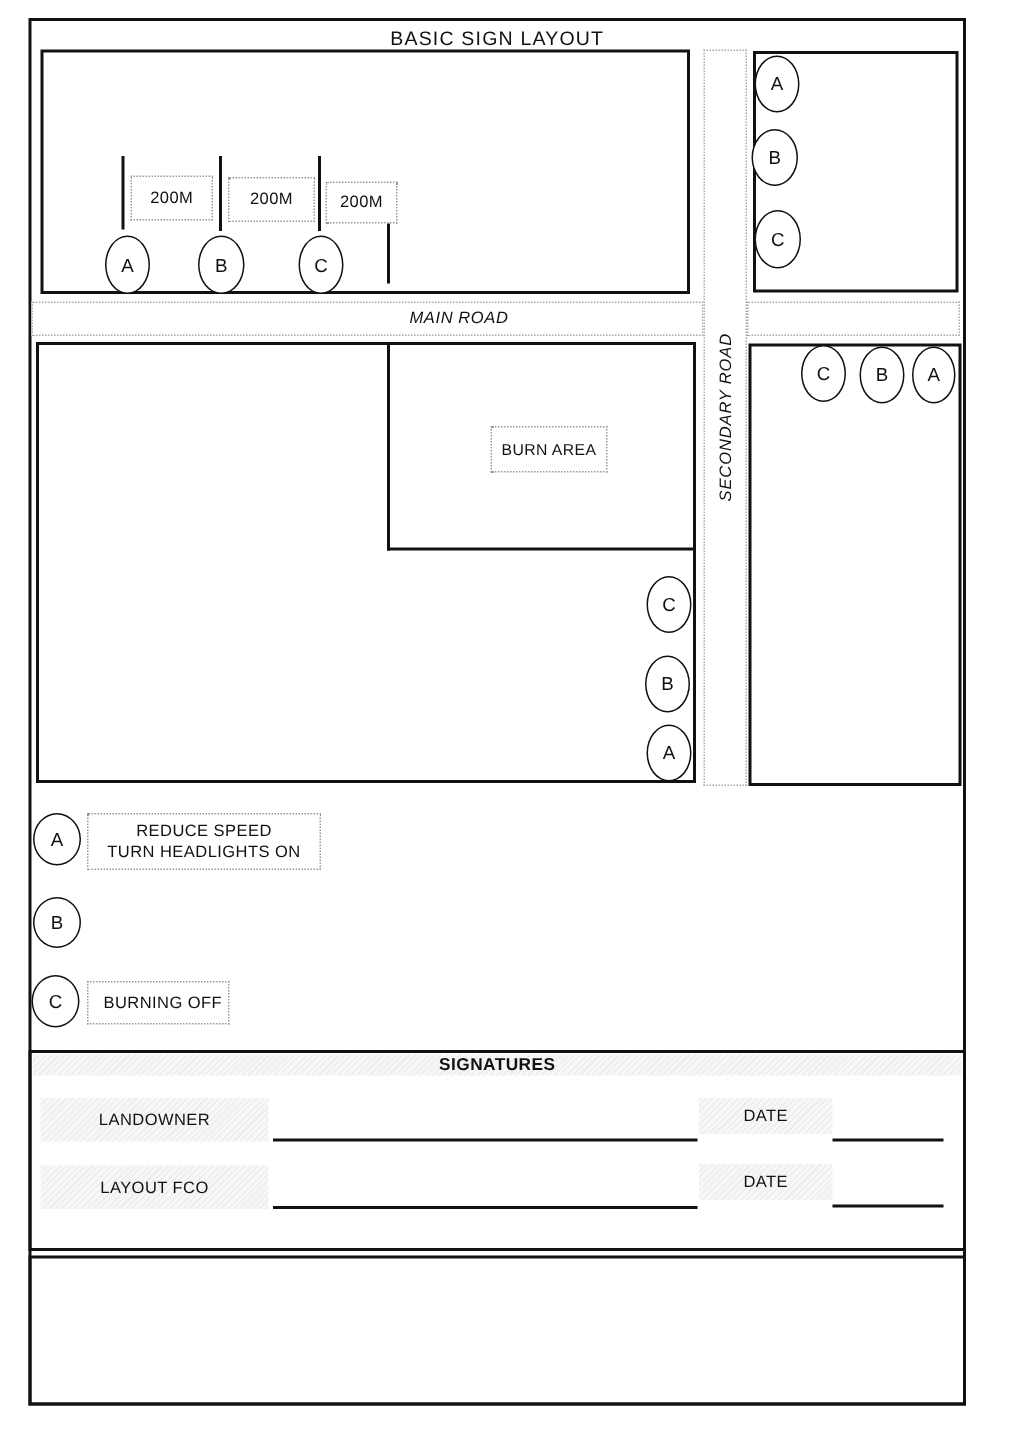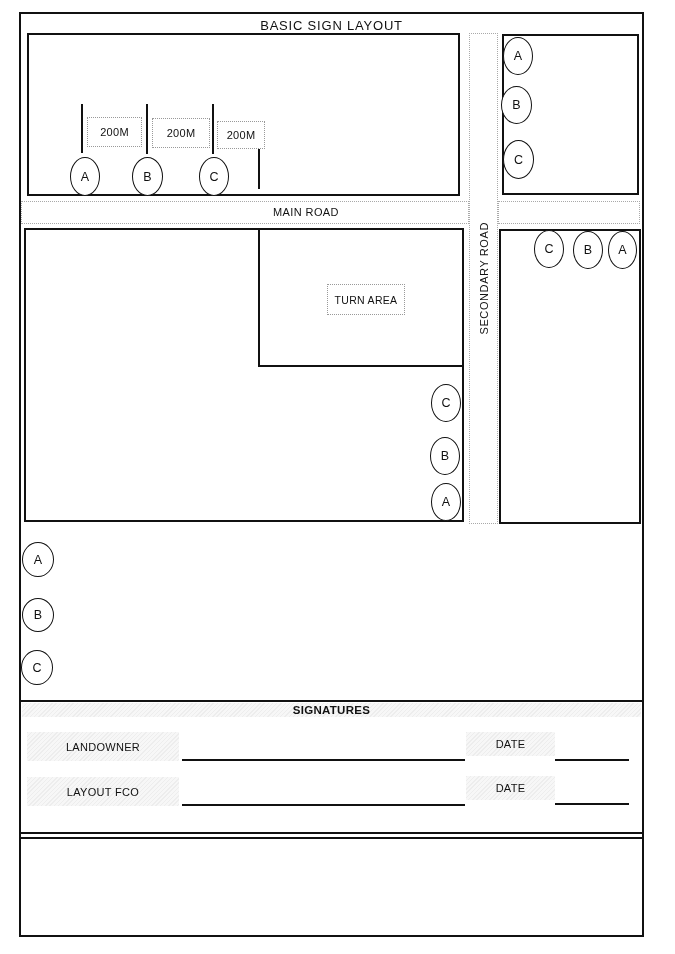--- a/index.html
+++ b/index.html
@@ -9,21 +9,21 @@
   }
   .abs{position:absolute;}
   .box2{border:2px solid #111;box-sizing:border-box;background:transparent;}
   .dotbox{
     border:1px dotted #999;box-sizing:border-box;background:#fff;
     display:flex;align-items:center;justify-content:center;
     font-size:11px;letter-spacing:.3px;white-space:nowrap;
   }
   .roadband{
     border:1px dotted #a9a9a9;box-sizing:border-box;background:#fff;
-    display:flex;align-items:center;justify-content:center;
+    display:flex;align-items:center;justify-content:center;font-style:italic;
   }
   .circle{
     border:1.5px solid #111;border-radius:50%;box-sizing:border-box;background:#fff;
     display:flex;align-items:center;justify-content:center;
     font-size:12.5px;z-index:3;
   }
   .vline{background:#111;width:2px;}
   .sigline{background:#111;height:2px;}
   .vtext{
     writing-mode:vertical-rl;transform:rotate(180deg);
@@ -76,31 +76,38 @@
   <div class="abs circle" style="left:503px;top:140px;width:31px;height:39px;">C</div>
 
   <div class="abs box2" style="left:499px;top:229px;width:142px;height:295px;"></div>
   <div class="abs circle" style="left:534px;top:230px;width:30px;height:38px;">C</div>
   <div class="abs circle" style="left:573px;top:231px;width:30px;height:38px;">B</div>
   <div class="abs circle" style="left:608px;top:231px;width:29px;height:38px;">A</div>
 
   <div class="abs box2" style="left:24px;top:228px;width:440px;height:294px;"></div>
 
   <div class="abs" style="left:258px;top:228px;width:206px;height:139px;border-left:2px solid #111;border-bottom:2px solid #111;box-sizing:border-box;"></div>
-  <div class="abs dotbox" style="left:327px;top:284px;width:78px;height:31px;font-size:10.5px;">TURN AREA</div>
+  <div class="abs dotbox" style="left:327px;top:284px;width:78px;height:31px;font-size:10.5px;">BURN AREA</div>
 
   <div class="abs circle" style="left:431px;top:384px;width:30px;height:38px;">C</div>
   <div class="abs circle" style="left:430px;top:437px;width:30px;height:38px;">B</div>
   <div class="abs circle" style="left:431px;top:483px;width:30px;height:38px;">A</div>
 
   <div class="abs circle" style="left:22px;top:542px;width:32px;height:35px;">A</div>
+  <div class="abs dotbox" style="left:58px;top:542px;width:156px;height:38px;flex-direction:column;line-height:14px;">
+    <span>REDUCE SPEED</span>
+    <span>TURN HEADLIGHTS ON</span>
+  </div>
 
   <div class="abs circle" style="left:22px;top:598px;width:32px;height:34px;">B</div>
 
   <div class="abs circle" style="left:21px;top:650px;width:32px;height:35px;">C</div>
+  <div class="abs dotbox legendbox" style="left:58px;top:654px;width:95px;height:29px;">
+    <span>BURNING OFF</span>
+  </div>
 
   <div class="abs box2" style="left:19px;top:700px;width:625px;height:134px;"></div>
   <div class="abs shade" style="left:27px;top:732px;width:152px;height:29px;">
     <span>LANDOWNER</span>
   </div>
 
   <div class="abs shade" style="left:22px;top:703px;width:619px;height:14px;font-weight:bold;font-size:11.5px;">
     <span>SIGNATURES</span>
   </div>
   <div class="abs sigline" style="left:182px;top:759px;width:283px;"></div>

